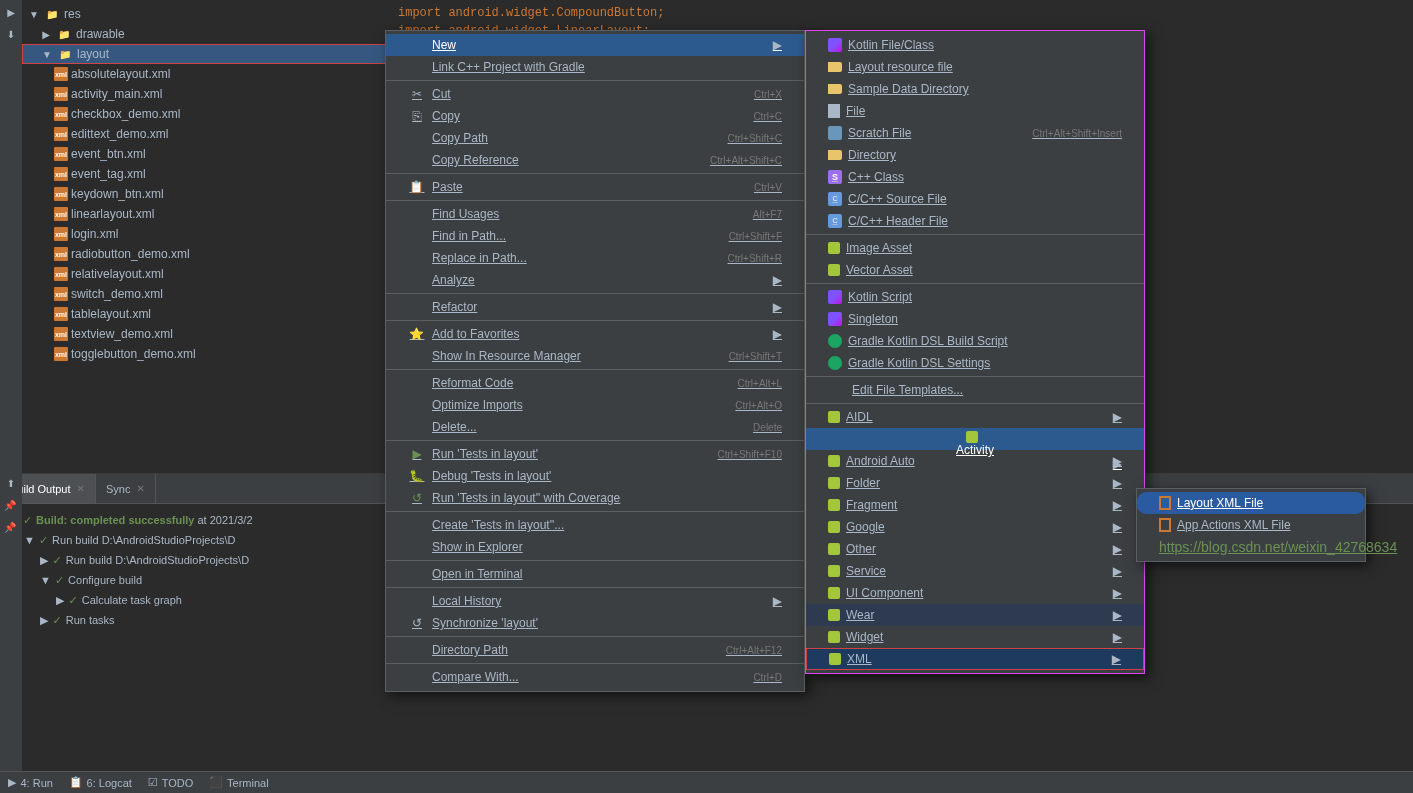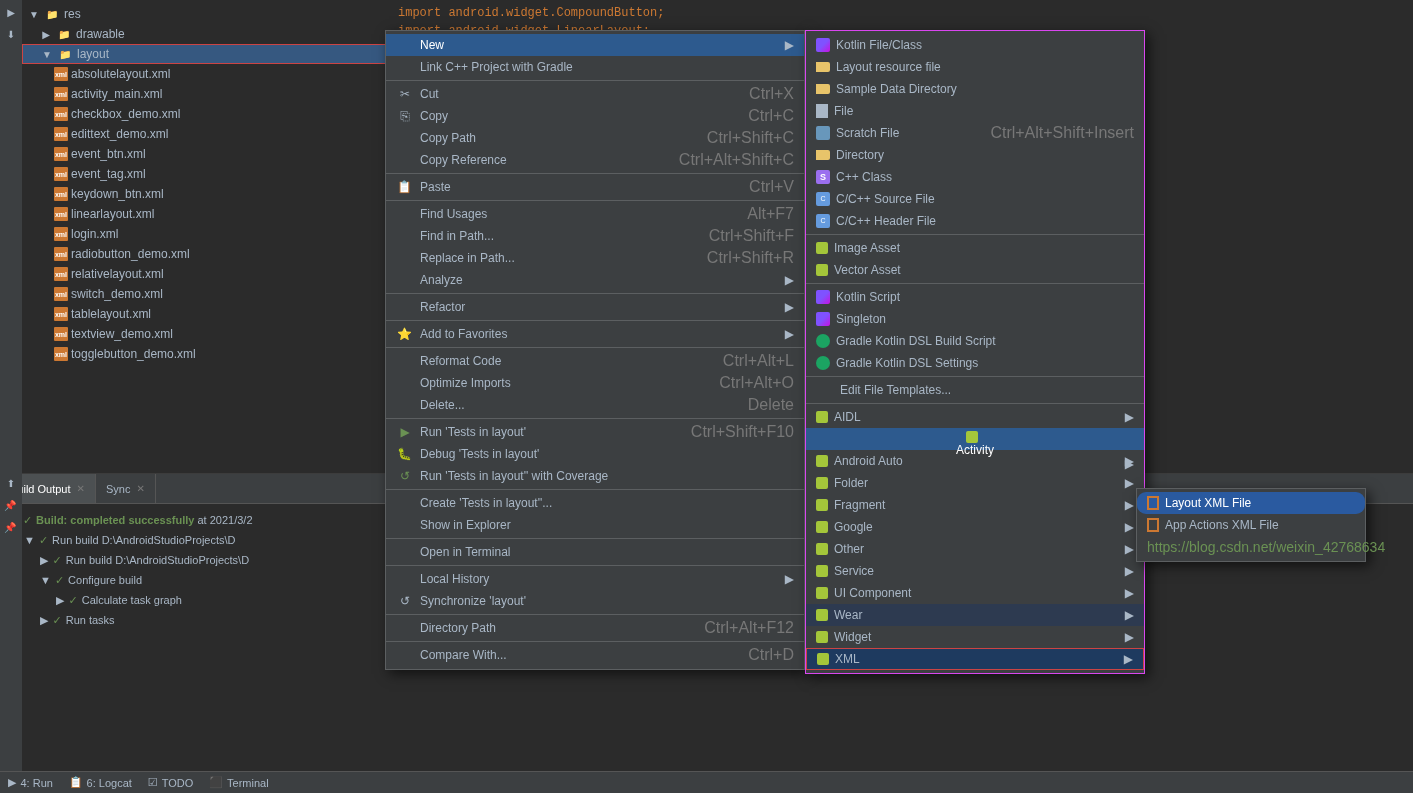--- a/index.html
+++ b/index.html
@@ -173,32 +173,33 @@
       background: #3c3f41;
       border: 1px solid #5c5f61;
       box-shadow: 4px 4px 12px rgba(0,0,0,0.6);
       z-index: 100;
       padding: 3px 0;
     }
 
     .menu-item {
       display: flex;
       align-items: center;
-      padding: 3px 10px;
+      padding: 3px 22px;
       height: 22px;
       cursor: pointer;
       color: #a9b7c6;
       font-size: 12px;
       white-space: nowrap;
+      text-decoration: underline;
     }
 
     .menu-item .shortcut {
       margin-left: auto;
       color: #777;
-      font-size: 16px;
+      font-size: 10px;
       padding-left: 20px;
     }
 
     .menu-item .arrow-right {
       margin-left: auto;
       color: #a9b7c6;
     }
 
     .menu-item .icon-left {
       width: 18px;
@@ -552,20 +553,25 @@
   <div class="menu-item">
     <span class="icon-left"></span>
     <span>Refactor</span>
     <span class="arrow-right">▶</span>
   </div>
   <div class="menu-separator"></div>
   <div class="menu-item">
     <span class="icon-left">⭐</span>
     <span>Add to Favorites</span>
     <span class="arrow-right">▶</span>
+  </div>
+  <div class="menu-item">
+    <span class="icon-left"></span>
+    <span>Show In Resource Manager</span>
+    <span class="shortcut">Ctrl+Shift+T</span>
   </div>
   <div class="menu-separator"></div>
   <div class="menu-item">
     <span class="icon-left"></span>
     <span>Reformat Code</span>
     <span class="shortcut">Ctrl+Alt+L</span>
   </div>
   <div class="menu-item">
     <span class="icon-left"></span>
     <span>Optimize Imports</span>

